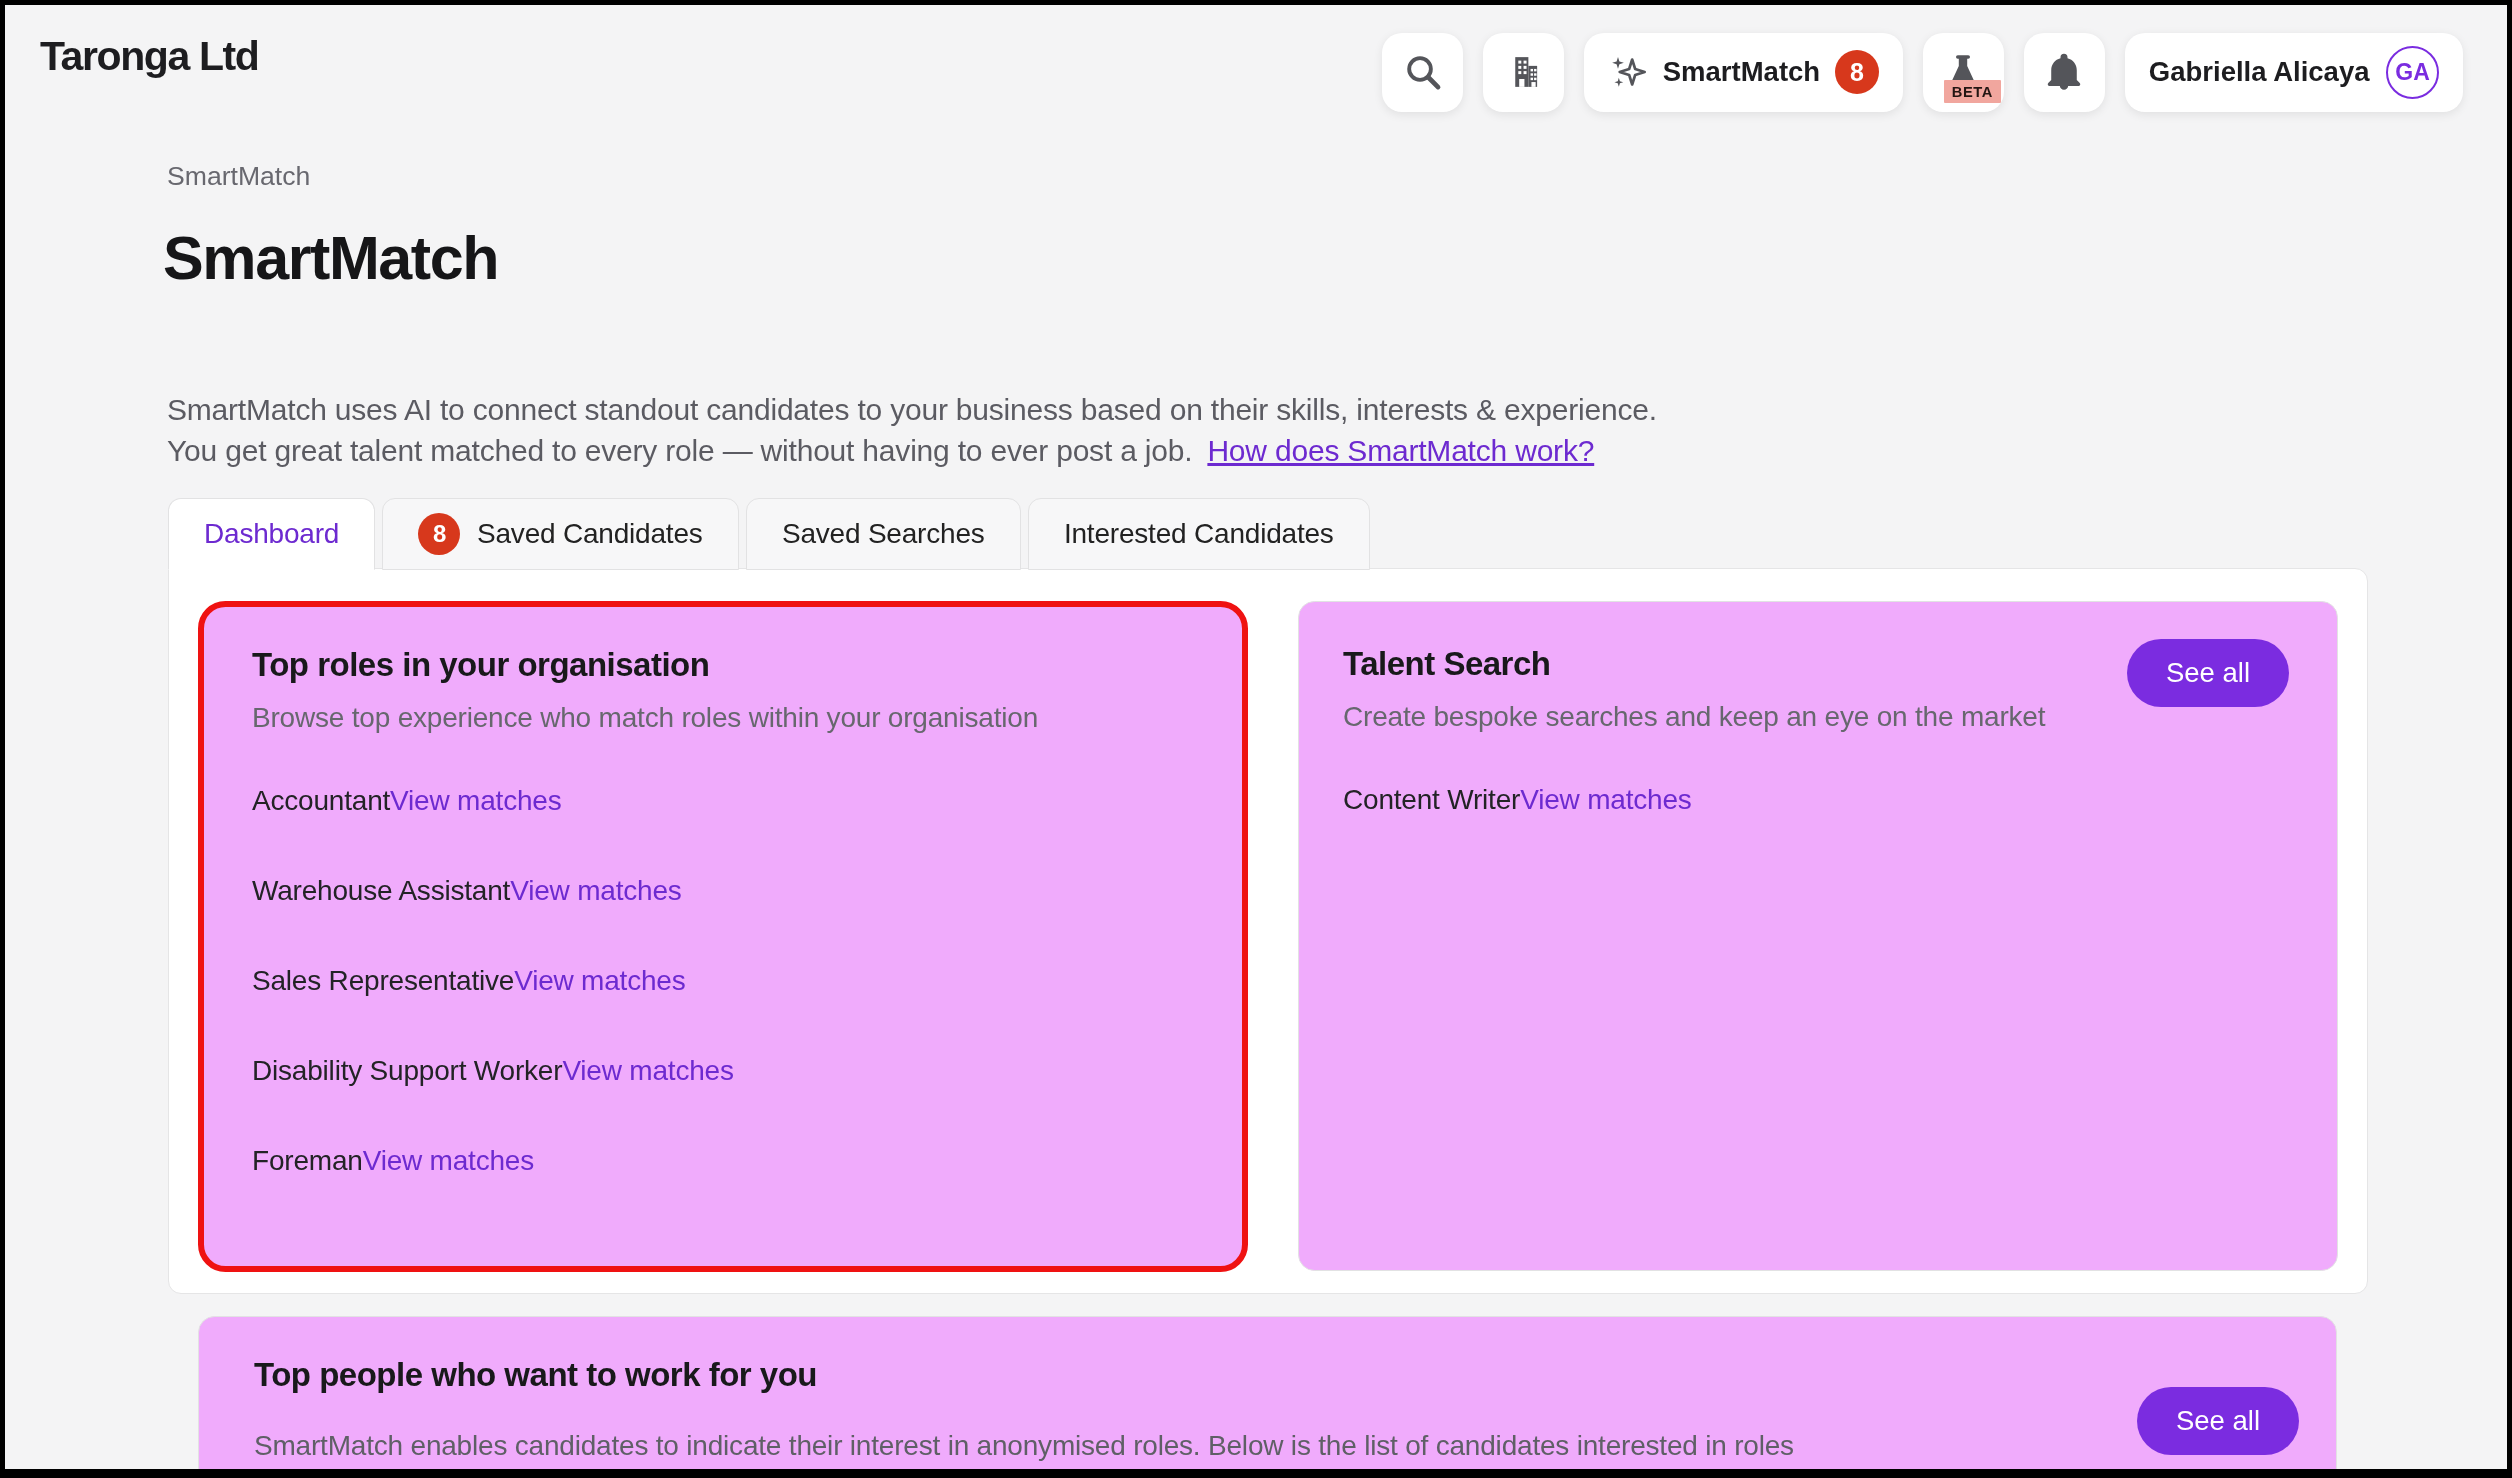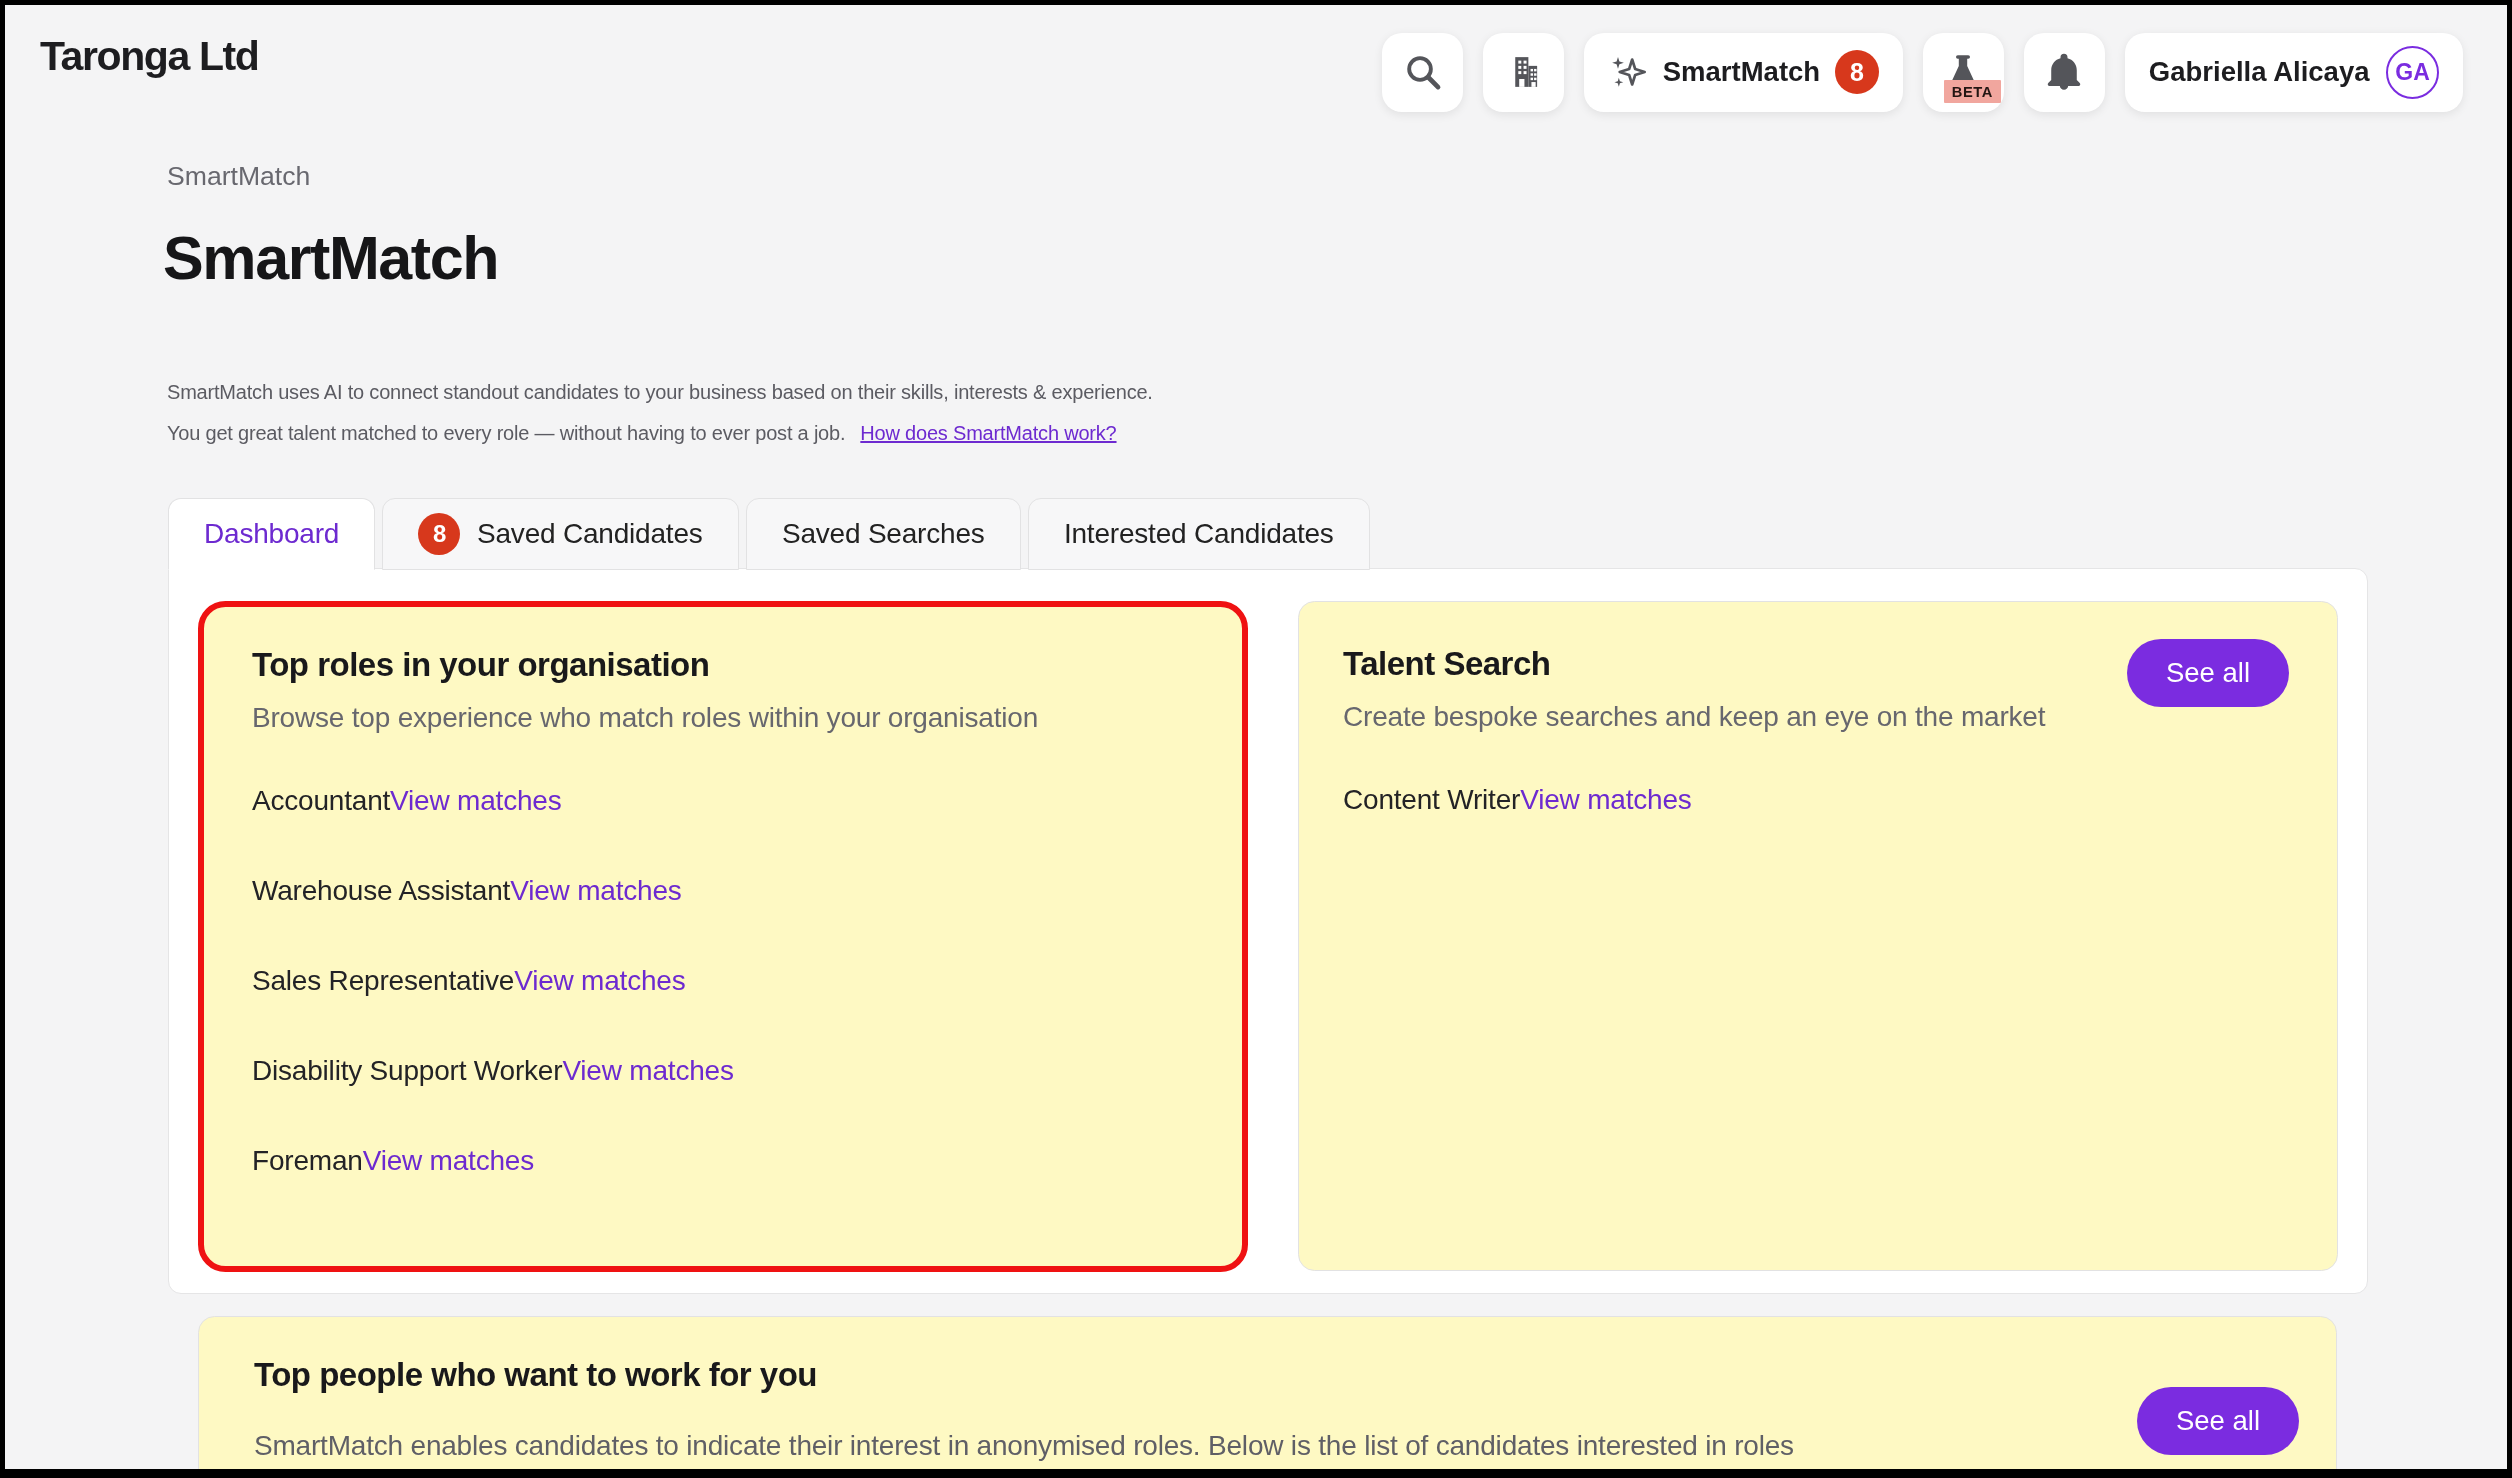--- a/index.html
+++ b/index.html
@@ -24,34 +24,34 @@
   .num-badge{min-width:44px;height:44px;border-radius:50%;background:#d7381c;color:#fff;
     font-size:25px;font-weight:bold;display:flex;align-items:center;justify-content:center;}
   .beta-chip{position:absolute;right:2.8px;bottom:8.3px;background:#f1a69e;color:#241613;
     font-size:14.7px;font-weight:bold;padding:3.7px 8.3px;border-radius:1px;letter-spacing:0.5px;}
   .profile{gap:16.5px;padding:0 24px;font-size:27.5px;font-weight:bold;}
   .avatar{width:53px;height:53px;border-radius:50%;border:2.8px solid #7a2ce0;color:#7a2ce0;
     font-size:23px;font-weight:bold;display:flex;align-items:center;justify-content:center;box-sizing:border-box;}
   
   .breadcrumb{position:absolute;left:162px;top:156px;font-size:26.6px;color:#68686f;}
   .page-title{position:absolute;left:158px;top:218px;margin:0;font-size:61px;font-weight:bold;letter-spacing:-1.4px;color:#161618;}
-  .desc{position:absolute;left:162px;top:367px;font-size:20px;line-height:41px;color:#5b5b62;letter-spacing:-0.2px;}
+  .desc{position:absolute;left:162px;top:384px;font-size:30px;line-height:41px;color:#5b5b62;letter-spacing:-0.2px;}
   .desc .help-link{color:#6d2ad0;cursor:pointer;margin-left:15px;text-decoration:underline;}
   
   .tabs{position:absolute;left:163px;top:493px;display:flex;gap:7.3px;z-index:5;}
   .tab{height:72px;display:flex;align-items:center;gap:16.5px;padding:0 35px;font-size:28px;
     background:#f7f7f8;border:1.8px solid #e2e2e3;border-radius:13px 13px 0 0;cursor:pointer;
     box-sizing:border-box;color:#222;font-family:inherit;letter-spacing:-0.2px;}
   .tab.active{background:#fff;color:#6d2ad0;border-bottom-color:#fff;}
   .tab-badge{width:42px;height:42px;border-radius:50%;background:#d7381c;color:#fff;
     font-size:24px;font-weight:bold;display:flex;align-items:center;justify-content:center;}
   
   .panel{position:absolute;left:163px;top:563px;width:2200px;height:726px;background:#fff;
     border:1.8px solid #e5e5e6;border-radius:0 13px 13px 13px;box-sizing:border-box;z-index:1;}
-  .card{position:absolute;background:#fef9c3;box-sizing:border-box;z-index:2;}
+  .card{position:absolute;background:#f0abfc;box-sizing:border-box;z-index:2;}
   .card h2{margin:0;font-size:33px;font-weight:bold;letter-spacing:-0.5px;color:#19191b;}
   .card .sub{margin-top:18.3px;font-size:28px;color:#67676e;letter-spacing:-0.2px;}
   .card-top-roles{left:193px;top:596px;width:1050px;height:671px;border:6.4px solid #ef1212;border-radius:27.5px;padding:39px 48px;}
   .card-talent{left:1293px;top:596px;width:1040px;height:670px;border:1.8px solid #e2e2e3;border-radius:16.5px;padding:43px 44px;}
   .card-bottom{left:193px;top:1311px;width:2139px;height:266px;border:1.8px solid #e2e2e3;border-radius:16.5px;padding:39px 55px;}
   .rows{margin-top:22px;}
   .row{display:flex;justify-content:flex-start;align-items:center;padding:29px 0;}
   .row .role-name{font-size:28px;color:#232326;letter-spacing:-0.2px;}
   .link{font-size:28px;color:#6d2ad0;cursor:pointer;letter-spacing:-0.2px;}
   .see-all{position:absolute;top:37px;right:48px;height:68px;padding:0 39px;border:none;border-radius:37px;

